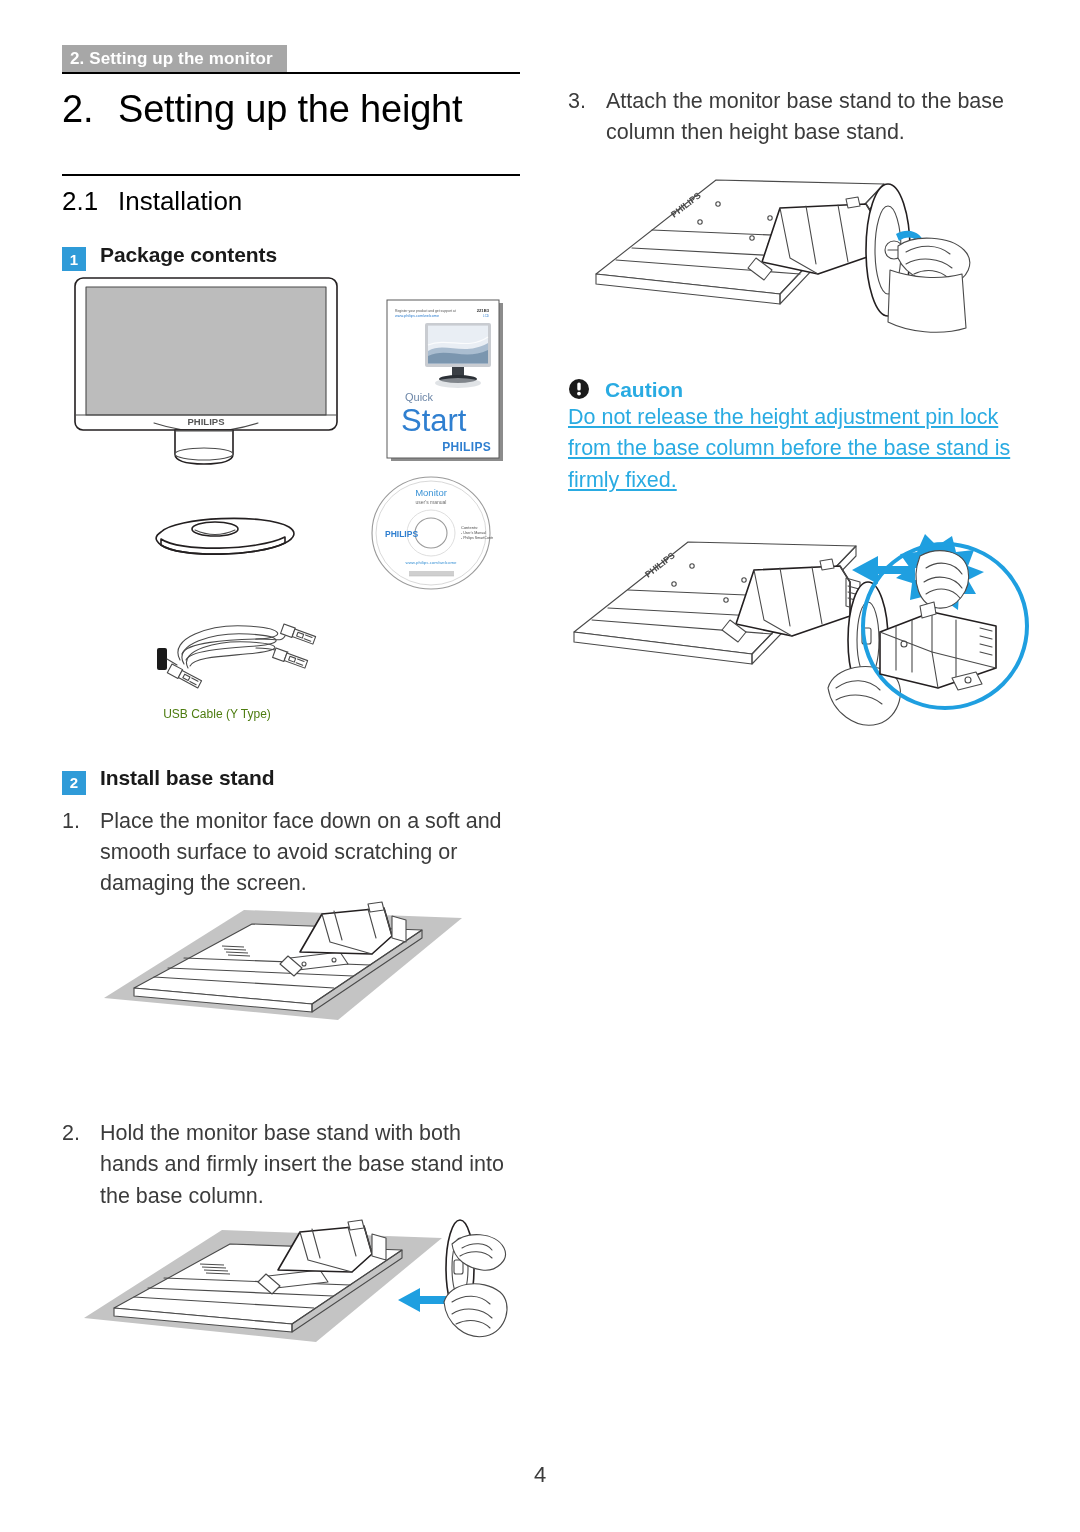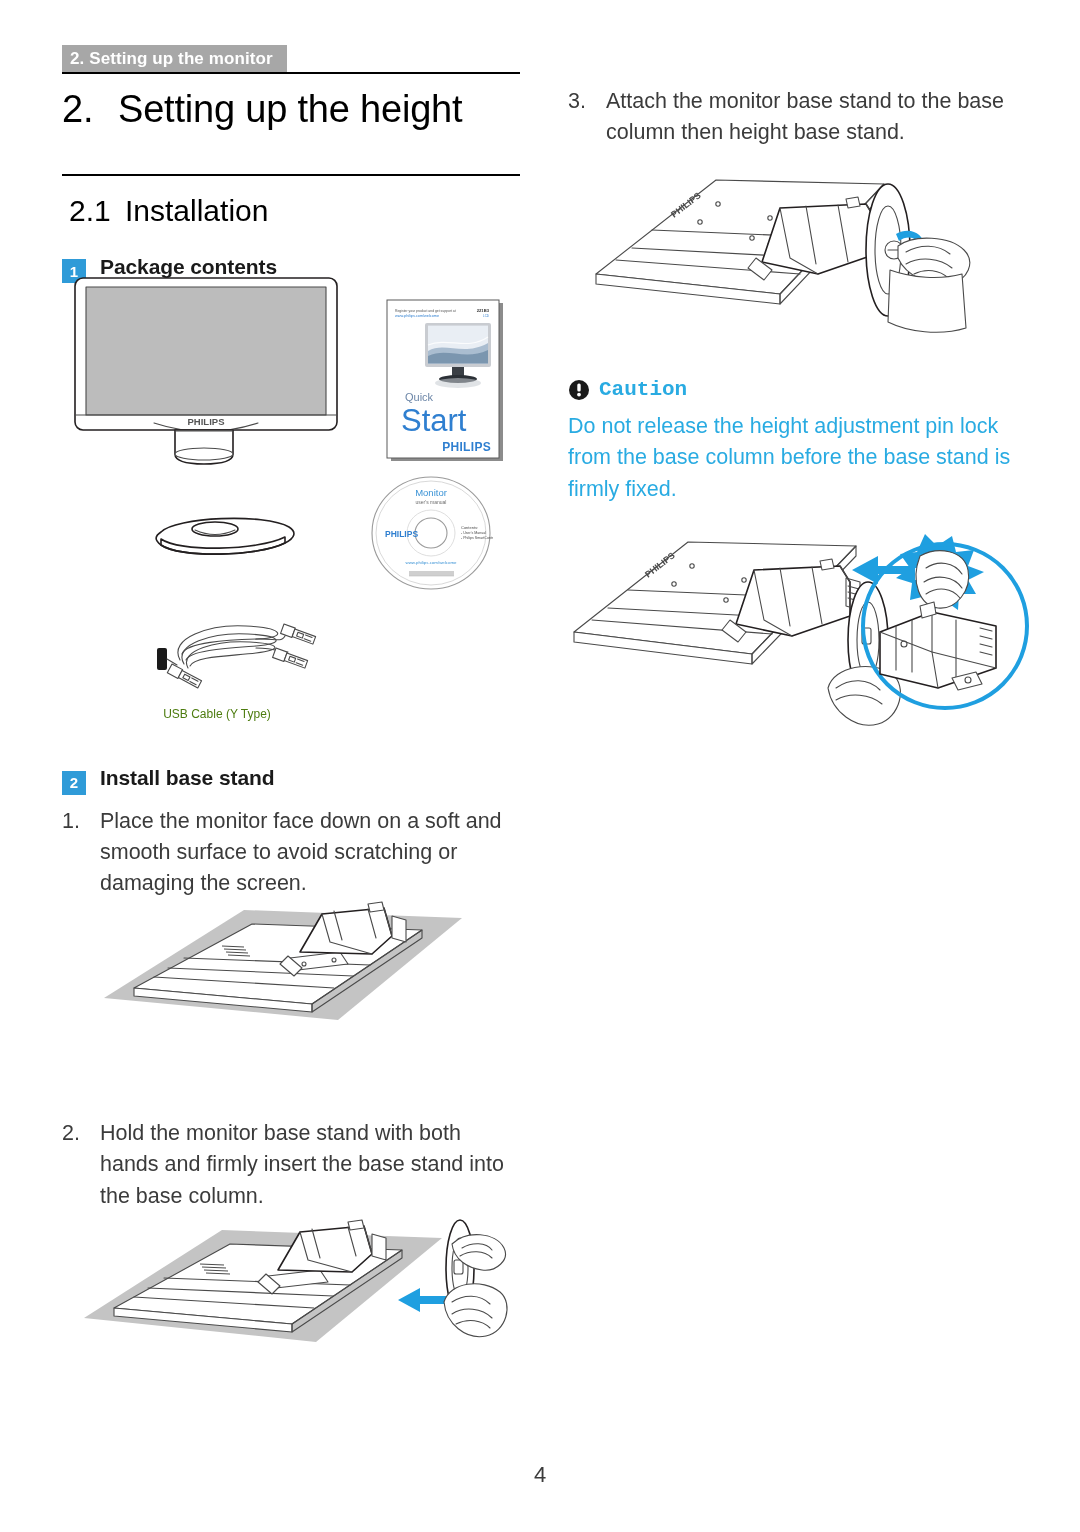--- a/index.html
+++ b/index.html
@@ -69,23 +69,23 @@
     line-height: 1.15;
     color: #000;
   }
   h1.chapter .num { display: inline-block; width: 56px; }
 
   .rule-2 {
     margin-top: 42px;
   }
 
   h2.section {
-    margin: 7px;
+    margin: 0;
     padding: 10px 0 0 0;
-    font-size: 30px;
+    font-size: 26px;
     font-weight: 400;
     color: #000;
     line-height: 1.2;
   }
   h2.section .num { display: inline-block; width: 56px; }
 
   
   .subhead {
     display: flex;
     align-items: baseline;
@@ -127,34 +127,34 @@
     color: #3b3b3b;
   }
   .step .step-text { flex: 1 1 auto; }
 
   
   .caution {
     margin-top: 18px;
   }
   .caution-head {
     display: flex;
-    align-items: flex-end;
-    gap: 9px;
-    font-family: Liberation Mono, monospace;
+    align-items: flex-start;
+    gap: 15px;
   }
   .caution-title {
     color: #29abe2;
     font-size: 21px;
     font-weight: 700;
   }
   .caution-body {
     color: #29abe2;
     font-size: 21.5px;
     line-height: 1.46;
-    margin-top: 10px;
+    margin-top: 0;
+    text-decoration: underline;
   }
 
   
   .fig { position: absolute; }
   .fig svg { display: block; }
 
   
   .folio {
     position: absolute;
     left: 0;

